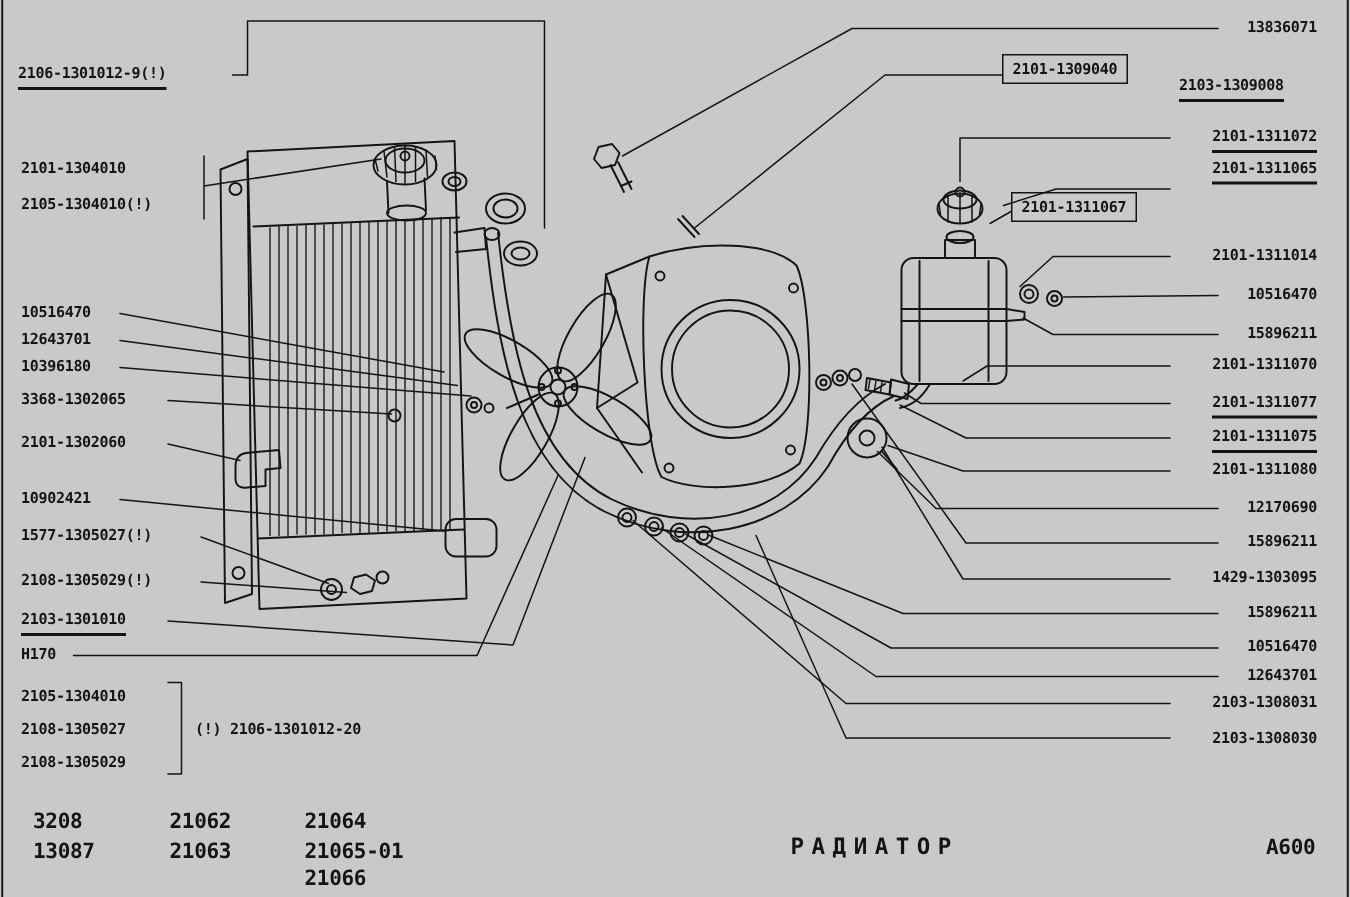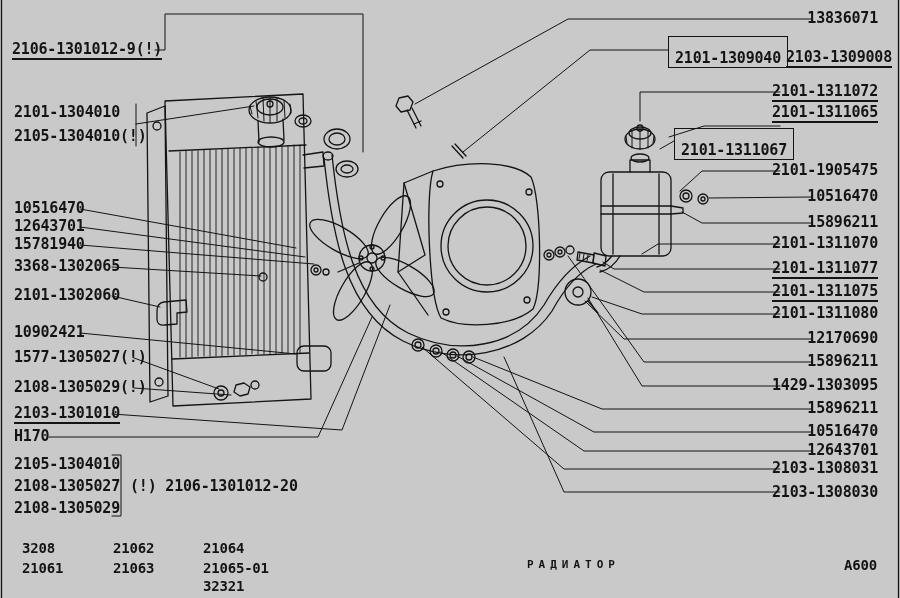--- a/index.html
+++ b/index.html
@@ -2,26 +2,26 @@
 <html><head>
 <meta charset="utf-8">
 <style>
   html,body{margin:0;padding:0}
   body{
     width:900px;height:598px;position:relative;overflow:hidden;
     background:#c9c9c9;color:#141414;
     font-family:"DejaVu Sans Mono","Liberation Mono",monospace;font-weight:700;
   }
   .art{position:absolute;left:0;top:0}
-  .lbl{position:absolute;font-size:15px;line-height:15px;white-space:nowrap;letter-spacing:-0.2px}
+  .lbl{position:absolute;font-size:10px;line-height:15px;white-space:nowrap;letter-spacing:-0.2px}
   .r{right:22px;text-align:right}
   .ul{border-bottom:2px solid #141414;padding-bottom:1px}
-  .boxed{border:1.6px solid #141414;padding:14px 6px 1px}
+  .boxed{border:1.6px solid #141414;padding:2px 6px 1px}
   .model{font-size:14px;line-height:16px}
-  .caption{font-size:11px;letter-spacing:5px}
+  .caption{font-size:15px;letter-spacing:5px}
 </style>
 </head>
 <body>
 
 <svg class="art" width="900" height="598" viewBox="0 0 900 598" stroke="#141414" fill="none" stroke-width="1.3" stroke-linecap="round" stroke-linejoin="round">
 
   <g>
     <line x1="1.5" y1="0" x2="1.5" y2="598"></line>
     <line x1="898.5" y1="0" x2="898.5" y2="598"></line>
   </g>
@@ -184,58 +184,58 @@
         <circle cx="469" cy="357" r="3"></circle>
     </g>
   </g>
 </svg>
 
 <div class="lbl ul" style="left:12px;top:42px">2106-1301012-9(!)</div>
 <div class="lbl" style="left:14px;top:105px">2101-1304010</div>
 <div class="lbl" style="left:14px;top:129px">2105-1304010(!)</div>
 <div class="lbl" style="left:14px;top:201px">10516470</div>
 <div class="lbl" style="left:14px;top:219px">12643701</div>
-<div class="lbl" style="left:14px;top:237px">15781940</div>
+<div class="lbl" style="left:14px;top:237px">10396180</div>
 <div class="lbl" style="left:14px;top:259px">3368-1302065</div>
 <div class="lbl" style="left:14px;top:288px">2101-1302060</div>
 <div class="lbl" style="left:14px;top:325px">10902421</div>
 <div class="lbl" style="left:14px;top:350px">1577-1305027(!)</div>
 <div class="lbl" style="left:14px;top:380px">2108-1305029(!)</div>
 <div class="lbl ul" style="left:14px;top:406px">2103-1301010</div>
 <div class="lbl" style="left:14px;top:429px">Н170</div>
 
 <div class="lbl" style="left:14px;top:457px">2105-1304010</div>
 <div class="lbl" style="left:14px;top:479px">2108-1305027</div>
 <div class="lbl" style="left:14px;top:501px">2108-1305029</div>
 <div class="lbl" style="left:130px;top:479px">(!) 2106-1301012-20</div>
 
 <div class="lbl r" style="top:11px">13836071</div>
 <div class="lbl boxed" style="left:668px;top:36px">2101-1309040</div>
 <div class="lbl ul" style="left:786px;top:50px">2103-1309008</div>
 <div class="lbl r ul" style="top:84px">2101-1311072</div>
 <div class="lbl r ul" style="top:105px">2101-1311065</div>
 <div class="lbl boxed" style="left:674px;top:128px">2101-1311067</div>
-<div class="lbl r" style="top:163px">2101-1905475</div>
+<div class="lbl r" style="top:163px">2101-1311014</div>
 <div class="lbl r" style="top:189px">10516470</div>
 <div class="lbl r" style="top:215px">15896211</div>
 <div class="lbl r" style="top:236px">2101-1311070</div>
 <div class="lbl r ul" style="top:261px">2101-1311077</div>
 <div class="lbl r ul" style="top:284px">2101-1311075</div>
 <div class="lbl r" style="top:306px">2101-1311080</div>
 <div class="lbl r" style="top:331px">12170690</div>
 <div class="lbl r" style="top:354px">15896211</div>
 <div class="lbl r" style="top:378px">1429-1303095</div>
 <div class="lbl r" style="top:401px">15896211</div>
 <div class="lbl r" style="top:424px">10516470</div>
 <div class="lbl r" style="top:443px">12643701</div>
 <div class="lbl r" style="top:461px">2103-1308031</div>
 <div class="lbl r" style="top:485px">2103-1308030</div>
 
 <div class="lbl model" style="left:22px;top:540px">3208</div>
-<div class="lbl model" style="left:22px;top:560px">21061</div>
+<div class="lbl model" style="left:22px;top:560px">13087</div>
 <div class="lbl model" style="left:113px;top:540px">21062</div>
 <div class="lbl model" style="left:113px;top:560px">21063</div>
 <div class="lbl model" style="left:203px;top:540px">21064</div>
 <div class="lbl model" style="left:203px;top:560px">21065-01</div>
-<div class="lbl model" style="left:203px;top:578px">32321</div>
+<div class="lbl model" style="left:203px;top:578px">21066</div>
 
 <div class="lbl caption" style="left:527px;top:557px">РАДИАТОР</div>
 <div class="lbl model" style="left:844px;top:557px">А600</div>
 
 </body></html>

